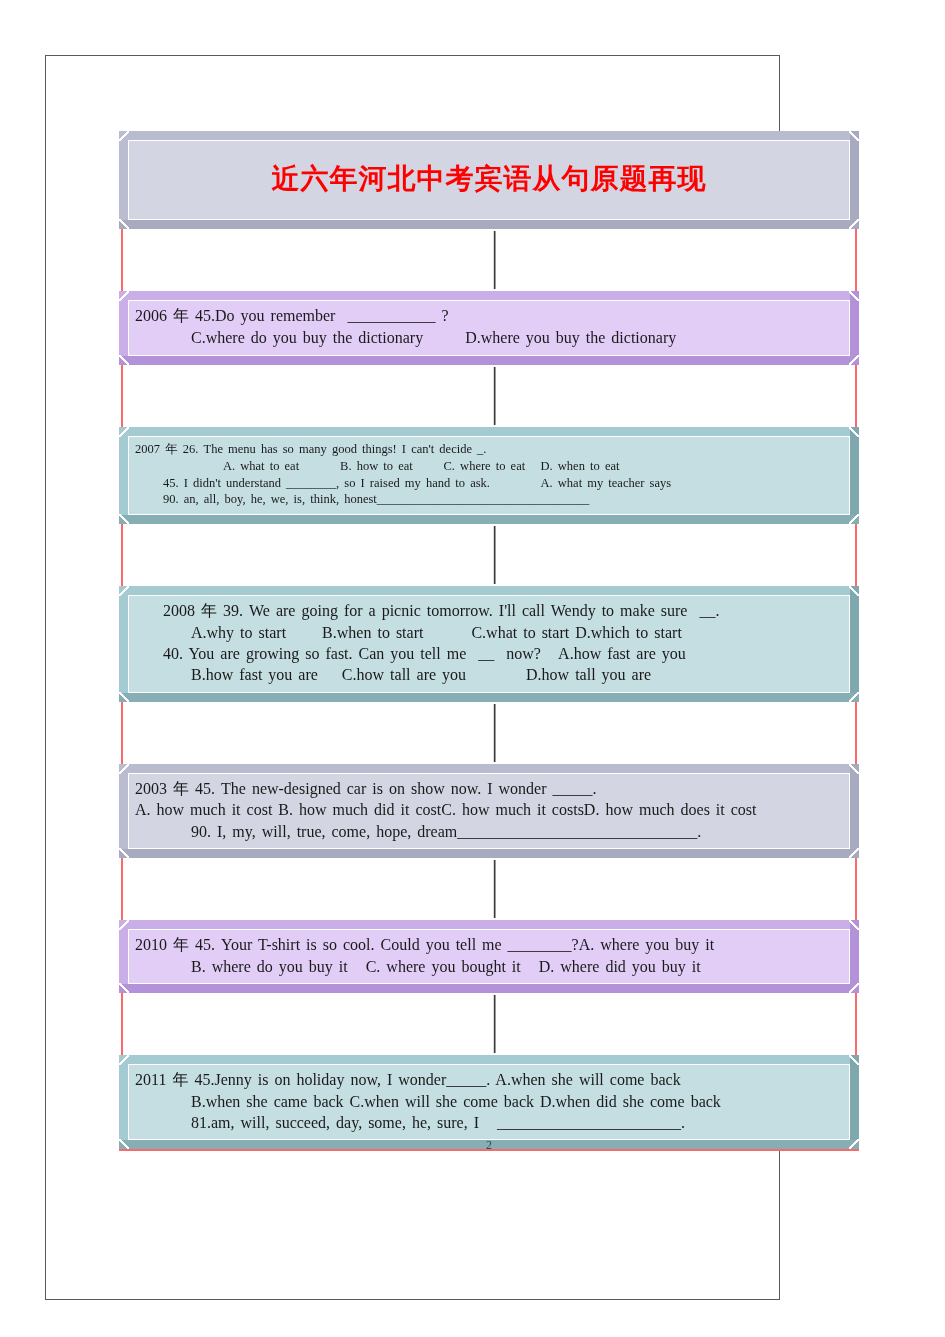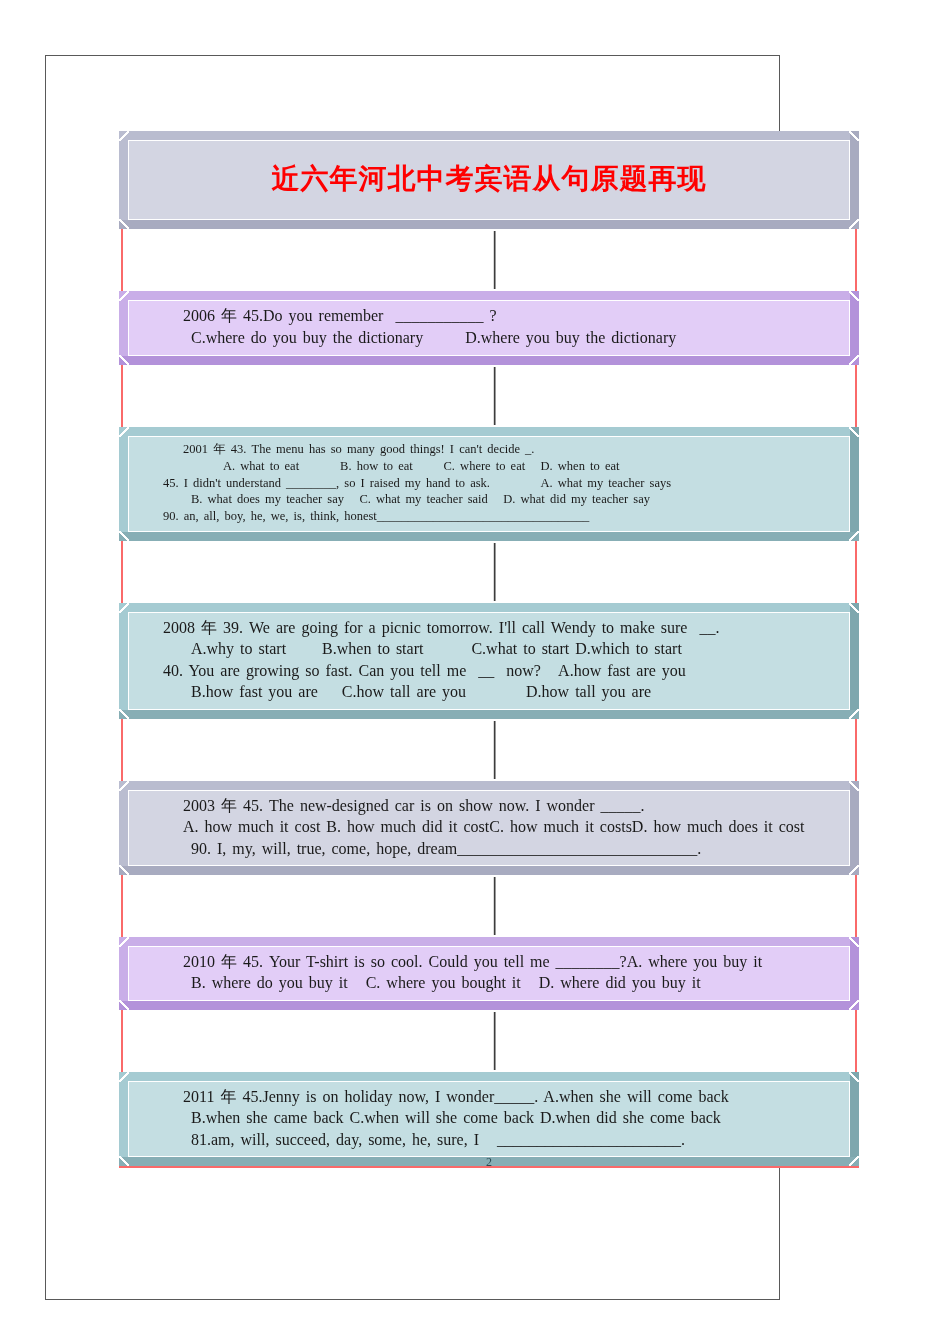--- a/index.html
+++ b/index.html
@@ -149,21 +149,21 @@
     line-height: 1.32;
     font-family: "Liberation Serif", serif;
     word-spacing: 2px;
   }
   .q-body .ln { white-space: pre-wrap; display: block; }
 
   .sz-lg .q-body { font-size: 16px; line-height: 1.38; }
   .sz-md .q-body { font-size: 16px; line-height: 1.34; }
   .sz-sm .q-body { font-size: 12.5px; line-height: 1.34; }
 
-  .indent-0  { padding-left: 0px; margin-left: 48px; }
+  .indent-0  { padding-left: 0px; }
   .indent-1  { padding-left: 28px; }
   .indent-2  { padding-left: 56px; }
   .indent-3  { padding-left: 88px; }
 
   
   .page-number {
     position: absolute;
     z-index: 4;
     bottom: -1px;
     left: 0; right: 0;
@@ -233,24 +233,23 @@
           <div class="face face-top"></div>
           <div class="face face-left"></div>
           <div class="face face-right"></div>
           <div class="face face-bottom"></div>
           <div class="miter miter-tl"></div>
           <div class="miter miter-tr"></div>
           <div class="miter miter-bl"></div>
           <div class="miter miter-br"></div>
           <div class="inner-panel">
             <div class="q-body">
-              <span class="ln indent-0">2001 年 43. The menu has so many good things! I can't decide _.</span>
+              <span class="ln indent-0">2007 年 26. The menu has so many good things! I can't decide _.</span>
               <span class="ln indent-3">A. what to eat        B. how to eat      C. where to eat   D. when to eat</span>
               <span class="ln indent-1">45. I didn't understand ________, so I raised my hand to ask.          A. what my teacher says</span>
-              <span class="ln indent-2">B. what does my teacher say   C. what my teacher said   D. what did my teacher say</span>
               <span class="ln indent-1">90. an, all, boy, he, we, is, think, honest__________________________________</span>
             </div>
           </div>
         </div>
         <div class="connector">
           <div class="rail-left"></div>
           <div class="rail-right"></div>
           <div class="stem"></div>
         </div>
         <div class="bevel-box theme-teal sz-md">

